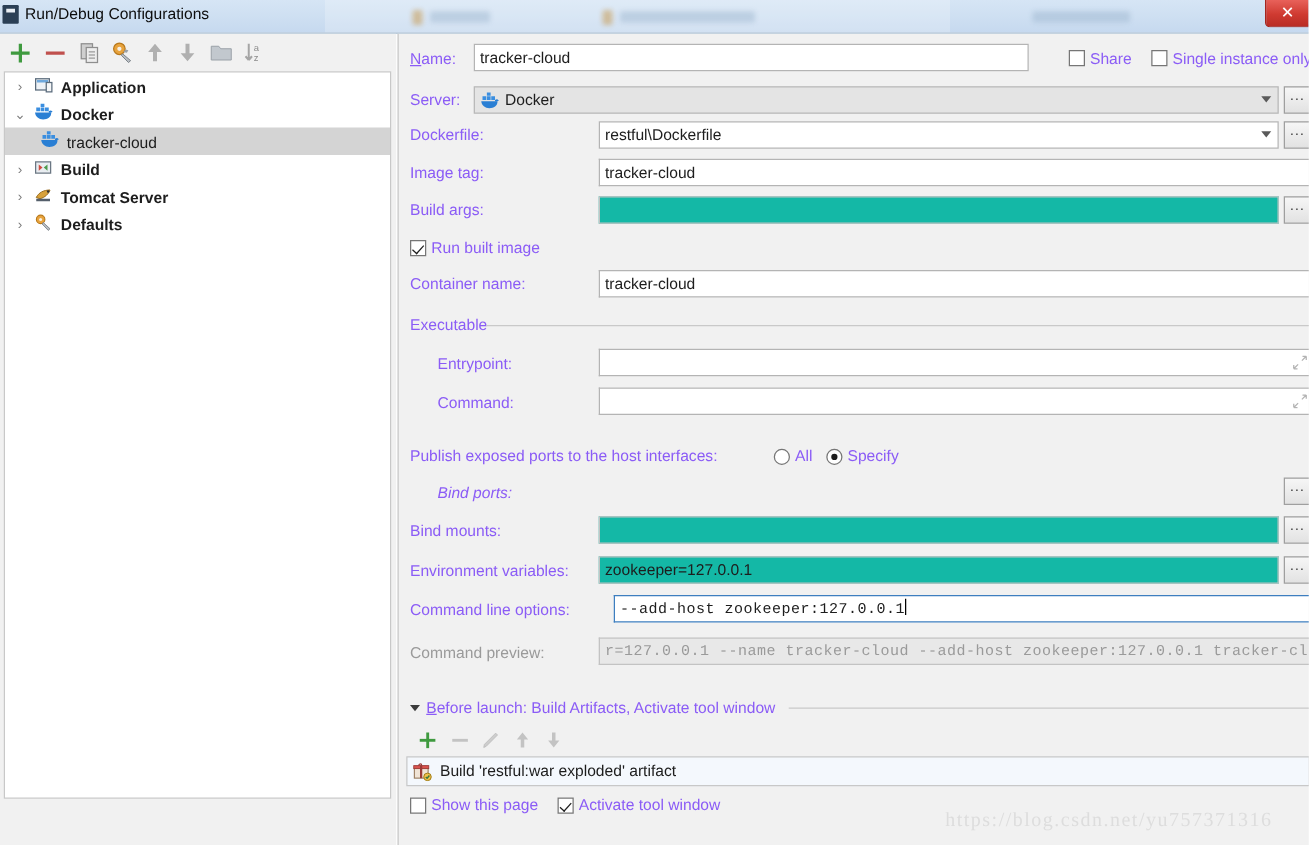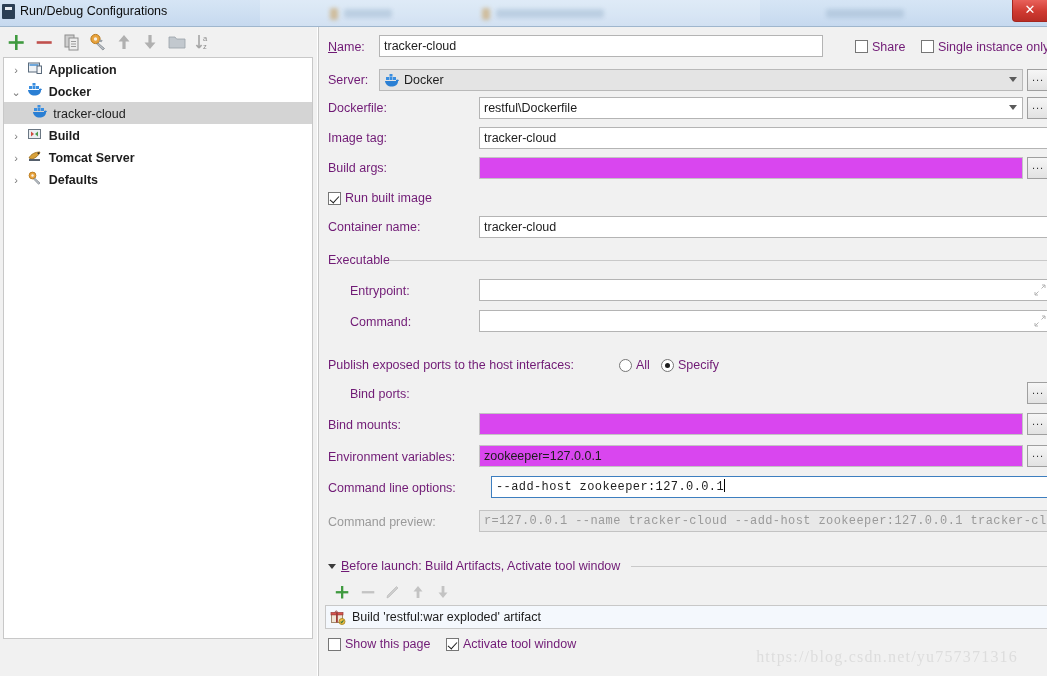--- a/index.html
+++ b/index.html
@@ -87,31 +87,31 @@
   .tree-row.grp .tlabel { font-weight: bold; }
   .tree-row.child { padding-left: 28px; }
 
   
   .form {
     position: absolute; left: 318px; top: 27px; width: 729px; height: 649px;
     background: #f1f1f1;
     border-left: 1px solid #c8c8c8;
   }
   .lbl {
-    position: absolute; font-size: 12.5px; color: #701a75; white-space: nowrap;
+    position: absolute; font-size: 12.5px; color: #8b5cf6; white-space: nowrap;
   }
   .lbl.dim { color: #9a9a9a; }
 
   .tf {
     position: absolute; background: #ffffff; border: 1px solid #b4b4b4;
     box-sizing: border-box; font-size: 12.5px; color: #1d1d1d;
     padding: 0 4px; line-height: 20px; height: 22px; white-space: nowrap;
     overflow: hidden;
   }
-  .tf.gray { background: #d946ef; border-color: #c3c3c3; }
+  .tf.gray { background: #14b8a6; border-color: #c3c3c3; }
   .tf.disabled { background: #e8e8e8; border-color: #c3c3c3; color: #9a9a9a; }
   .tf.mono { font-family: "Liberation Mono", monospace; font-size: 12px; letter-spacing: .4px; }
   .tf.focused { border: 1px solid #3d7ebf; box-shadow: inset 0 0 0 1px #ffffff; margin-left: 12px; }
   .caret {
     display: inline-block; width: 1px; height: 13px; background: #000;
     vertical-align: -2px; margin-left: 0px;
   }
   .combo {
     position: absolute; box-sizing: border-box; height: 22px;
     border: 1px solid #b4b4b4; background: #ffffff;
@@ -424,21 +424,21 @@
         <path d="M11 1 L7.5 4.5 M11 1 L11 4 M11 1 L8 1" stroke="#b3b3b3" stroke-width="1" fill="none"></path>
       </svg>
     </div>
 
     <div class="lbl" style="left:9px;top:331px;">Publish exposed ports to the host interfaces:</div>
     <div class="rb" style="left:300px;top:332px;"></div>
     <div class="lbl" style="left:317px;top:331px;">All</div>
     <div class="rb checked" style="left:342px;top:332px;"></div>
     <div class="lbl" style="left:359px;top:331px;">Specify</div>
 
-    <div class="lbl" style="left:31px;top:360px;">Bind ports:</div>
+    <div class="lbl" style="left:31px;top:360px;font-style:italic;">Bind ports:</div>
     <div class="btn-dots" style="left:708px;top:355px;">...</div>
 
     <div class="lbl" style="left:9px;top:391px;">Bind mounts:</div>
     <div class="tf gray" style="left:160px;top:386px;width:544px;"></div>
     <div class="btn-dots" style="left:708px;top:386px;">...</div>
 
     <div class="lbl" style="left:9px;top:423px;">Environment variables:</div>
     <div class="tf gray" style="left:160px;top:418px;width:544px;">zookeeper=127.0.0.1</div>
     <div class="btn-dots" style="left:708px;top:418px;">...</div>
 

